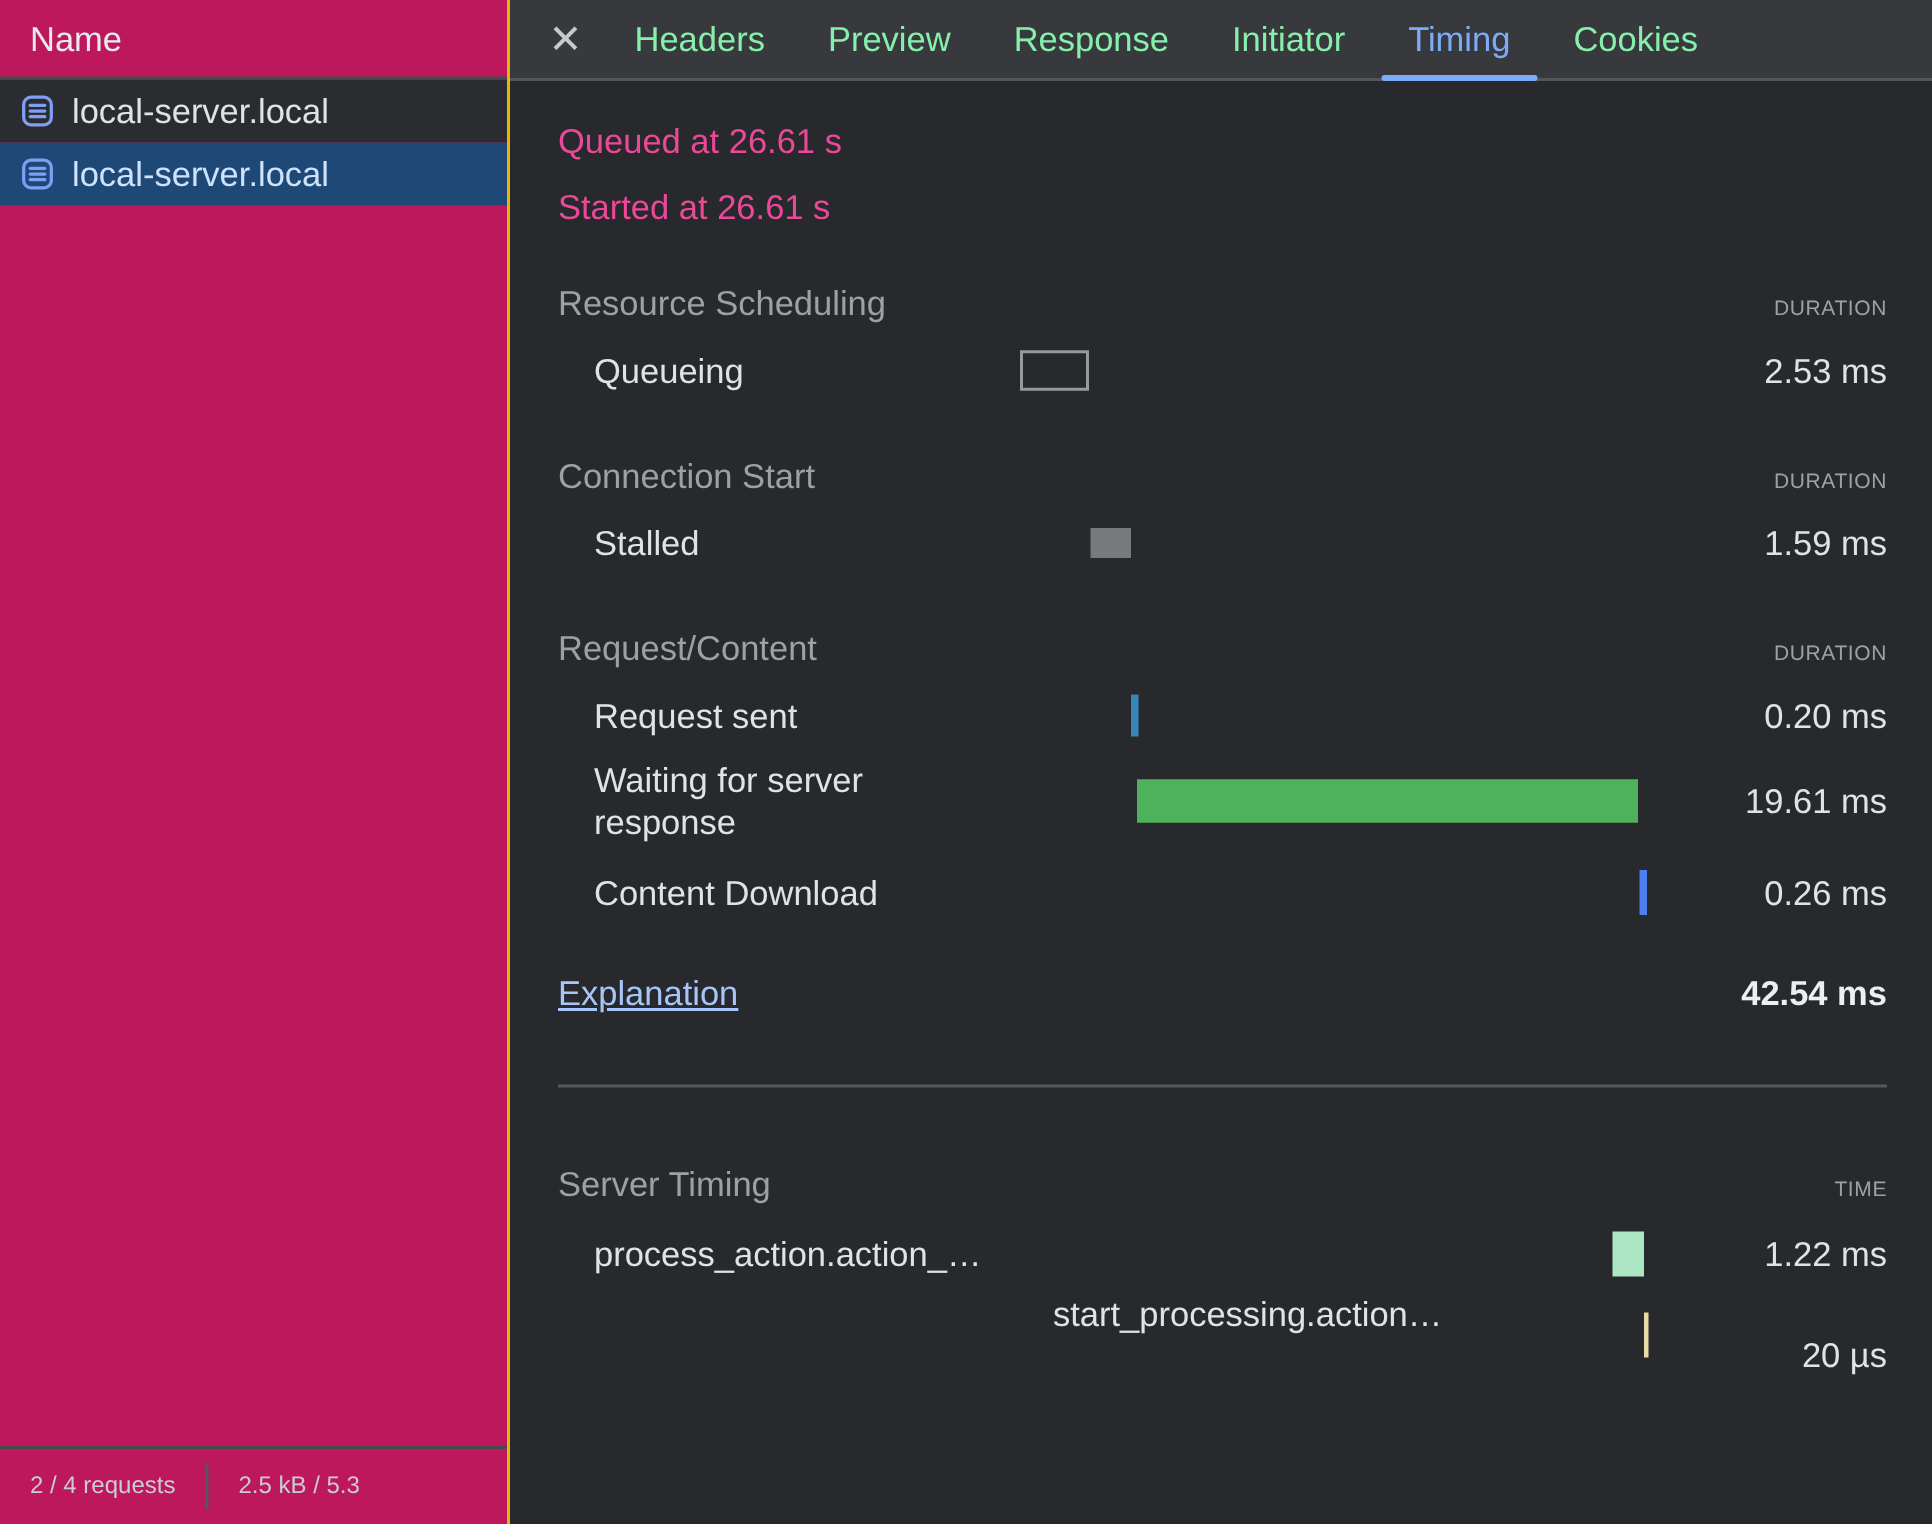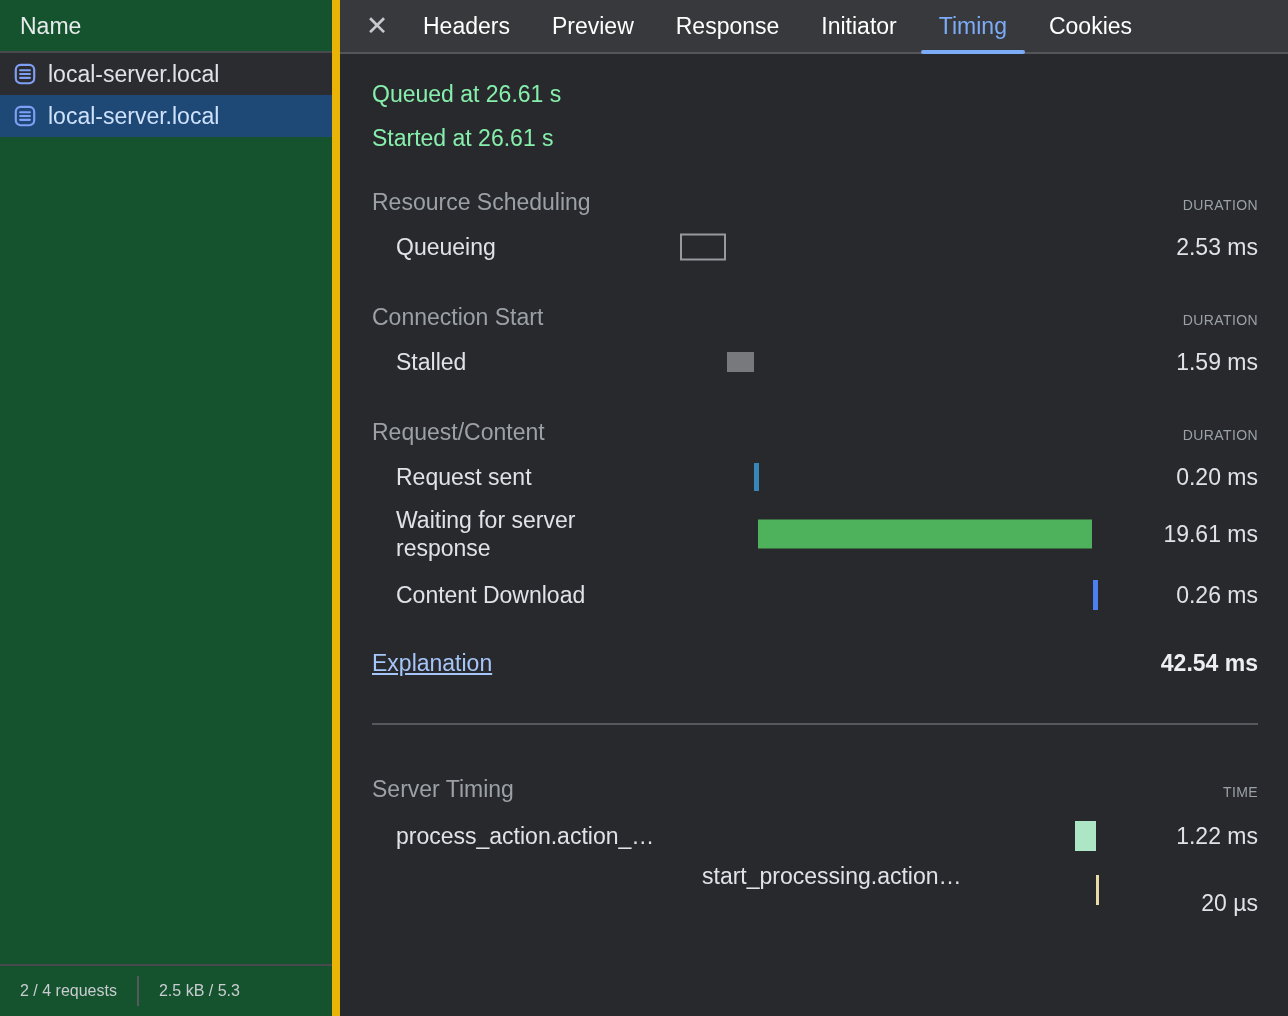--- a/index.html
+++ b/index.html
@@ -6,62 +6,62 @@
   body{
     width:1288px;height:1016px;overflow:hidden;
     background:#28292c;color:#dfe2e7;
     font-family:"Liberation Sans",sans-serif;
     -webkit-font-smoothing:antialiased;
   }
   .app{display:flex;width:1288px;height:1016px;}
 
   
   .sidebar{flex:0 0 340px;width:340px;display:flex;flex-direction:column;
-           background:#14532d;border-right:8px solid #eab308;box-sizing:border-box;}
+           background:#be185d;border-right:2px solid #eab308;box-sizing:border-box;}
   .sb-header{height:53px;line-height:53px;padding-left:20px;font-size:23px;color:#e8eaed;
              border-bottom:2px solid #47494d;box-sizing:border-box;}
   .sb-rows{flex:1 1 auto;overflow:hidden;}
   .sb-row{height:42px;display:flex;align-items:center;padding-left:12px;font-size:23px;
           color:#dfe2e7;cursor:default;background:#2b2c2f;}
   .sb-row.selected{background:#1e4876;color:#cfe2fc;}
   .sb-row svg{width:26px;height:26px;flex:0 0 26px;margin-right:10px;}
   .sb-footer{height:50px;flex:0 0 50px;border-top:2px solid #47494d;box-sizing:content-box;
              display:flex;align-items:center;padding-left:20px;font-size:16px;color:#c9ccd1;
              white-space:nowrap;overflow:hidden;}
   .sb-footer span{flex:0 0 auto;}
   .vsep{width:2px;height:30px;background:#55585c;margin:0 20px;flex:0 0 2px;}
 
   
   .panel{flex:1 1 auto;display:flex;flex-direction:column;min-width:0;}
   .tabbar{height:54px;flex:0 0 54px;background:#38393d;border-bottom:2px solid #54565a;
           box-sizing:border-box;display:flex;align-items:stretch;}
   .closebtn{width:50px;margin-left:12px;display:flex;align-items:center;justify-content:center;
             font-size:27px;color:#c6c9cd;cursor:pointer;}
   .tabs{display:flex;align-items:stretch;}
-  .tab{padding:0 21px;display:flex;align-items:center;font-size:23px;color:#ffffff;
+  .tab{padding:0 21px;display:flex;align-items:center;font-size:23px;color:#86efac;
        position:relative;cursor:pointer;}
   .tab.active{color:#7cacf8;}
   .tab.active::after{content:"";position:absolute;left:3px;right:3px;bottom:-2px;height:4px;
        background:#7cacf8;border-radius:2px;}
 
   .content{flex:1 1 auto;padding:26px 30px 0 32px;font-size:23px;position:relative;}
-  .qline{line-height:28px;margin-bottom:16px;color:#86efac;}
+  .qline{line-height:28px;margin-bottom:16px;color:#ec4899;}
 
   .sec-header{display:flex;justify-content:space-between;align-items:baseline;
               margin-top:36px;color:#9ba1a6;line-height:28px;font-size:23px;}
   .sec-header .col{font-size:14px;letter-spacing:.4px;}
 
   .t-row{position:relative;display:flex;align-items:center;margin-top:8px;min-height:40px;}
   .t-row .lbl{padding-left:24px;max-width:250px;line-height:28px;}
   .t-row .val{margin-left:auto;white-space:nowrap;}
   .t-row .bar{position:absolute;top:50%;transform:translateY(-50%);}
   .t-row.tall{min-height:62px;margin-top:6px;}
   .sec-2 .t-row:nth-child(4){margin-top:10px;}
 
-  .total-row{display:flex;align-items:center;margin-top:34px;min-height:28px;}
+  .total-row{display:flex;margin-top:34px;min-height:28px;}
   .link{color:#a6c5f9;text-decoration:underline;cursor:pointer;}
   .total{margin-left:auto;font-weight:bold;color:#eceef1;}
 
   .hr{height:2px;background:#55585c;margin-top:46px;}
 
   .sec-st .sec-header{margin-top:50px;}
   .sec-st .t-row{min-height:44px;margin-top:8px;}
   .sec-st .t-row:nth-child(3){margin-top:4px;flex-direction:column;}
 </style>
 </head>

